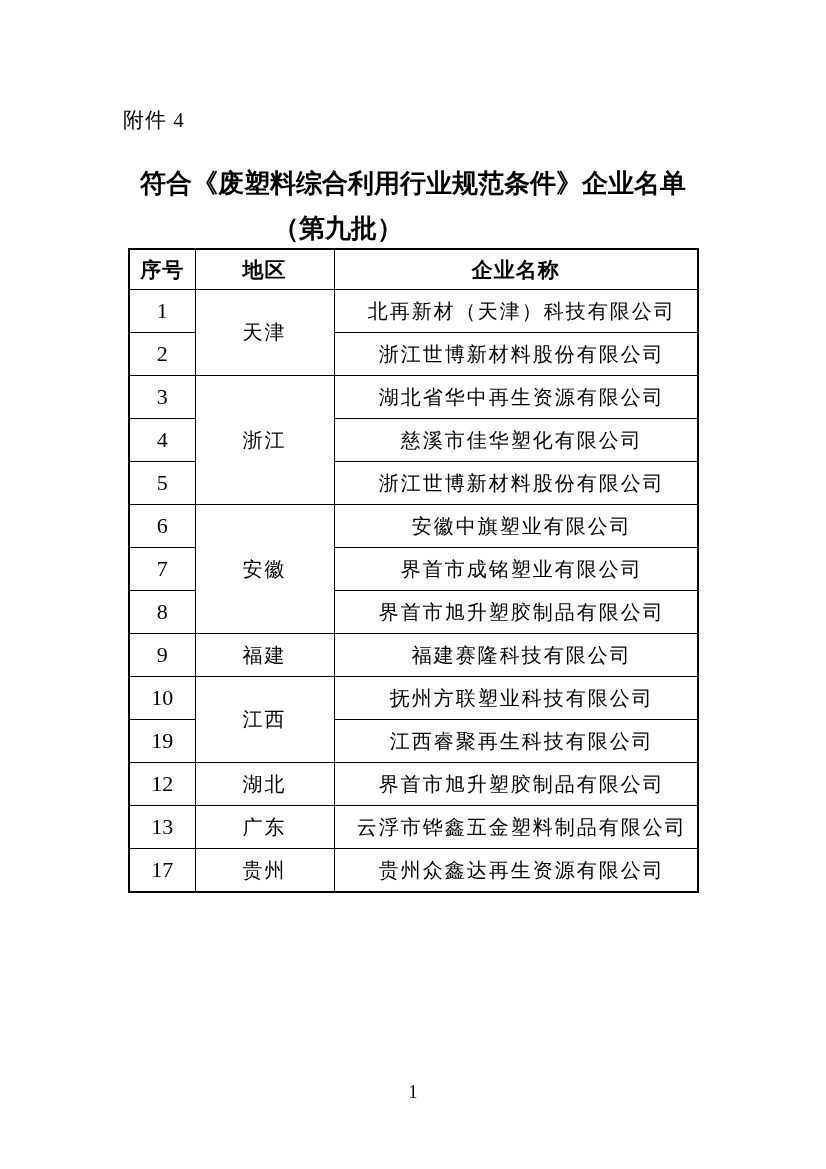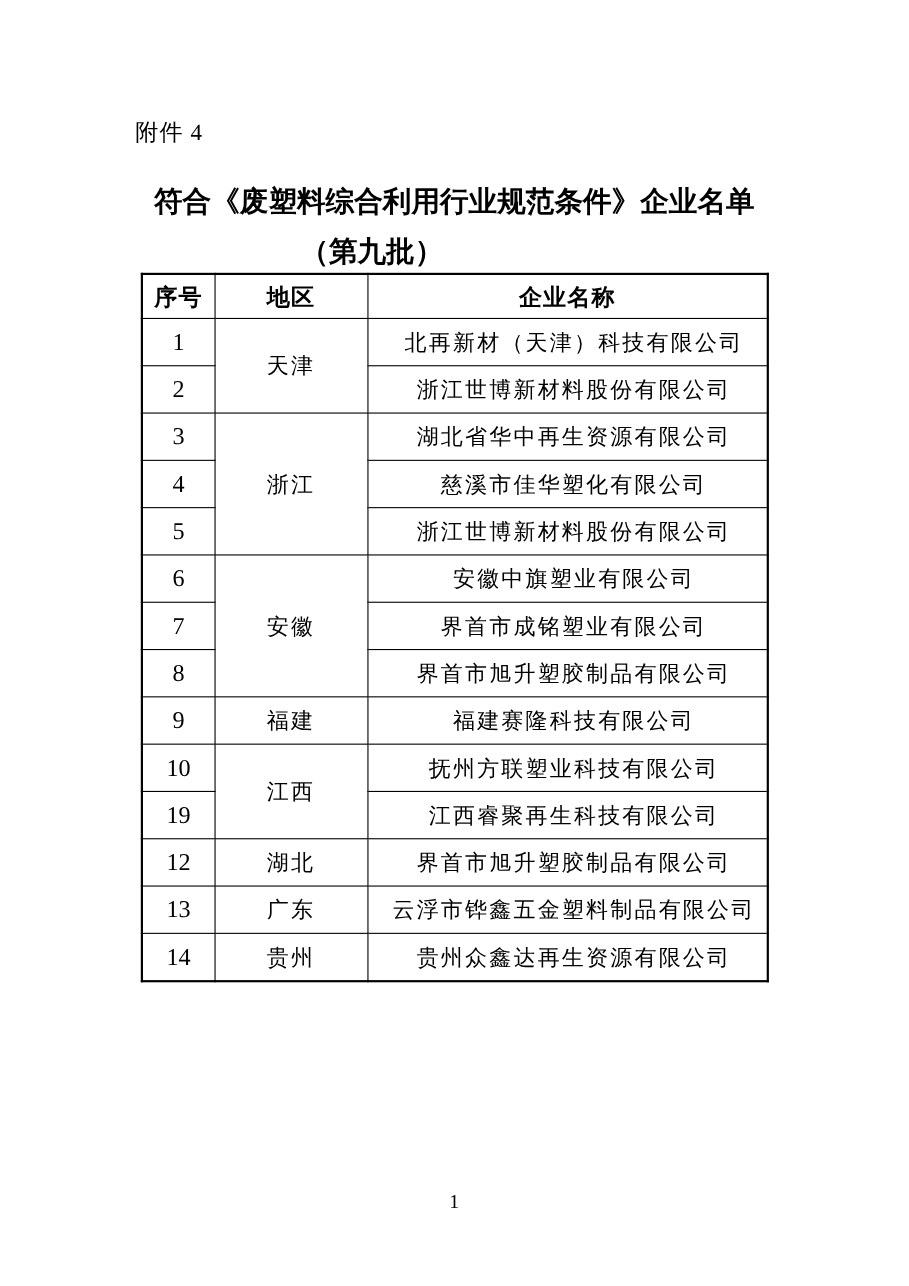--- a/index.html
+++ b/index.html
@@ -157,20 +157,20 @@
         <td class="cell-no">12</td>
         <td class="cell-region" rowspan="1">湖北</td>
         <td class="cell-name">界首市旭升塑胶制品有限公司</td>
       </tr>
       <tr>
         <td class="cell-no">13</td>
         <td class="cell-region" rowspan="1">广东</td>
         <td class="cell-name">云浮市铧鑫五金塑料制品有限公司</td>
       </tr>
       <tr>
-        <td class="cell-no">14</td>
+        <td class="cell-no">17</td>
         <td class="cell-region" rowspan="1">贵州</td>
         <td class="cell-name">贵州众鑫达再生资源有限公司</td>
       </tr>
     </tbody>
 </table>
 
 <div class="page-number">1</div>
 
 </body></html>

